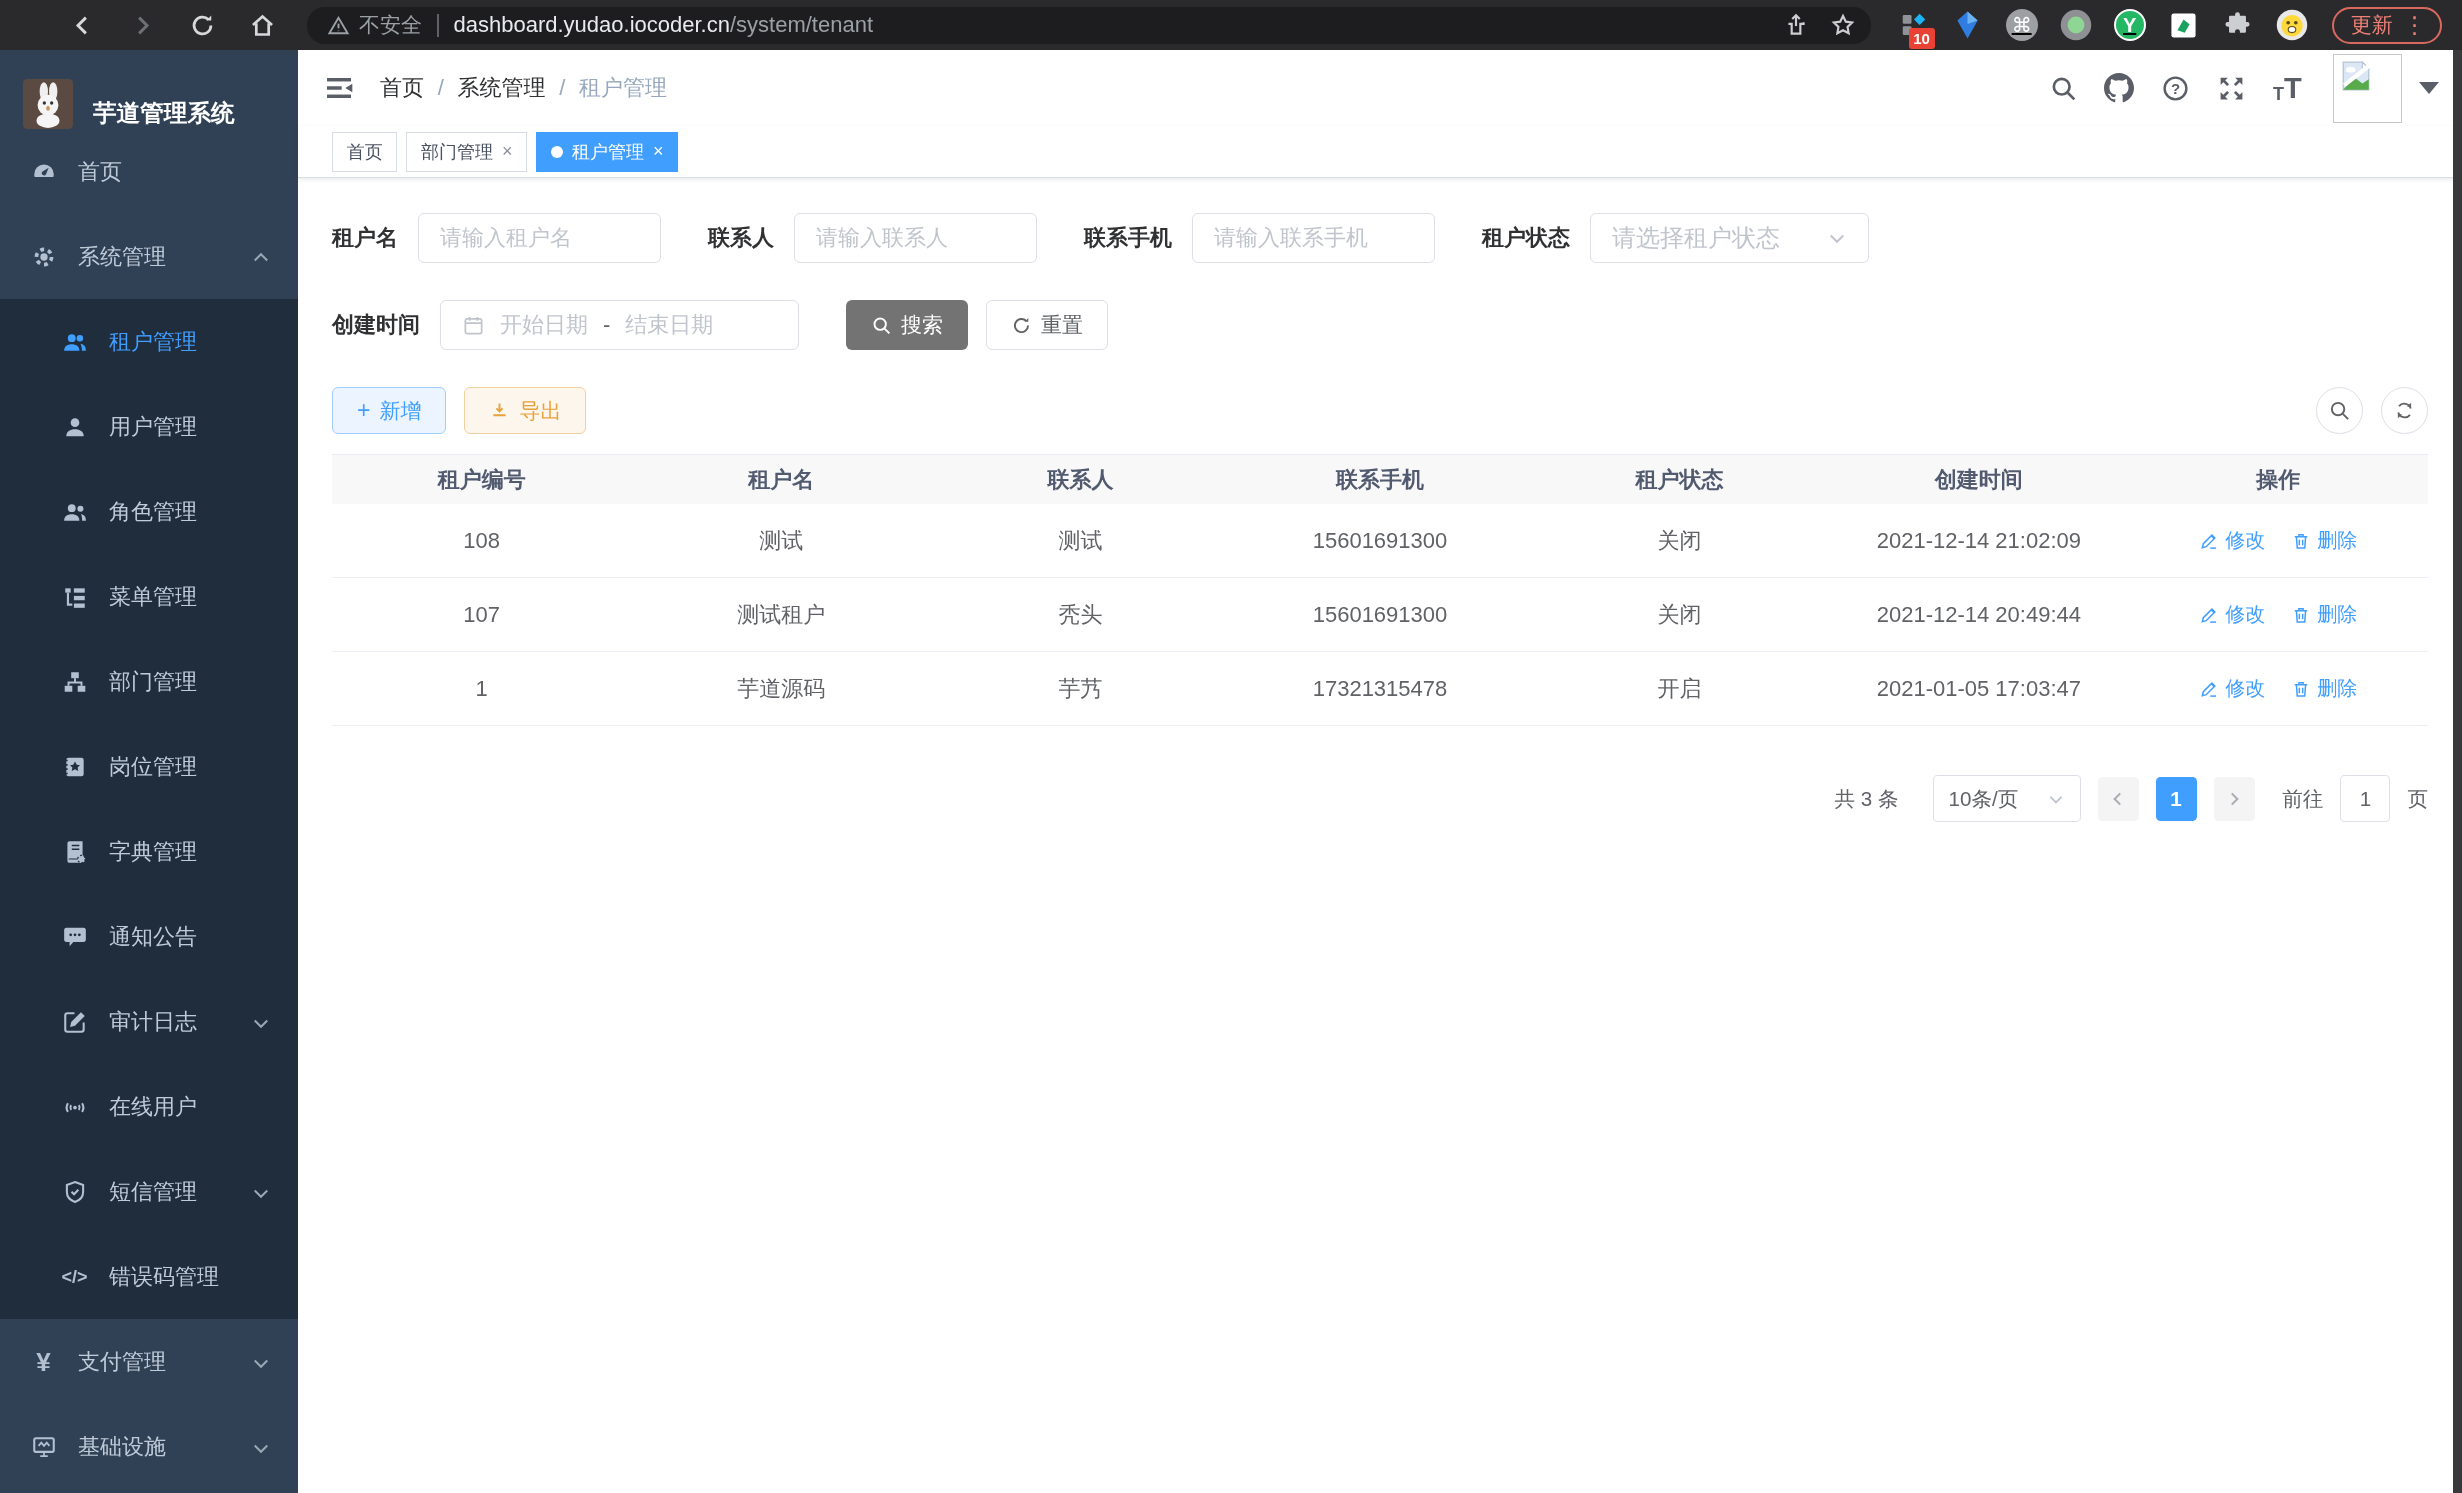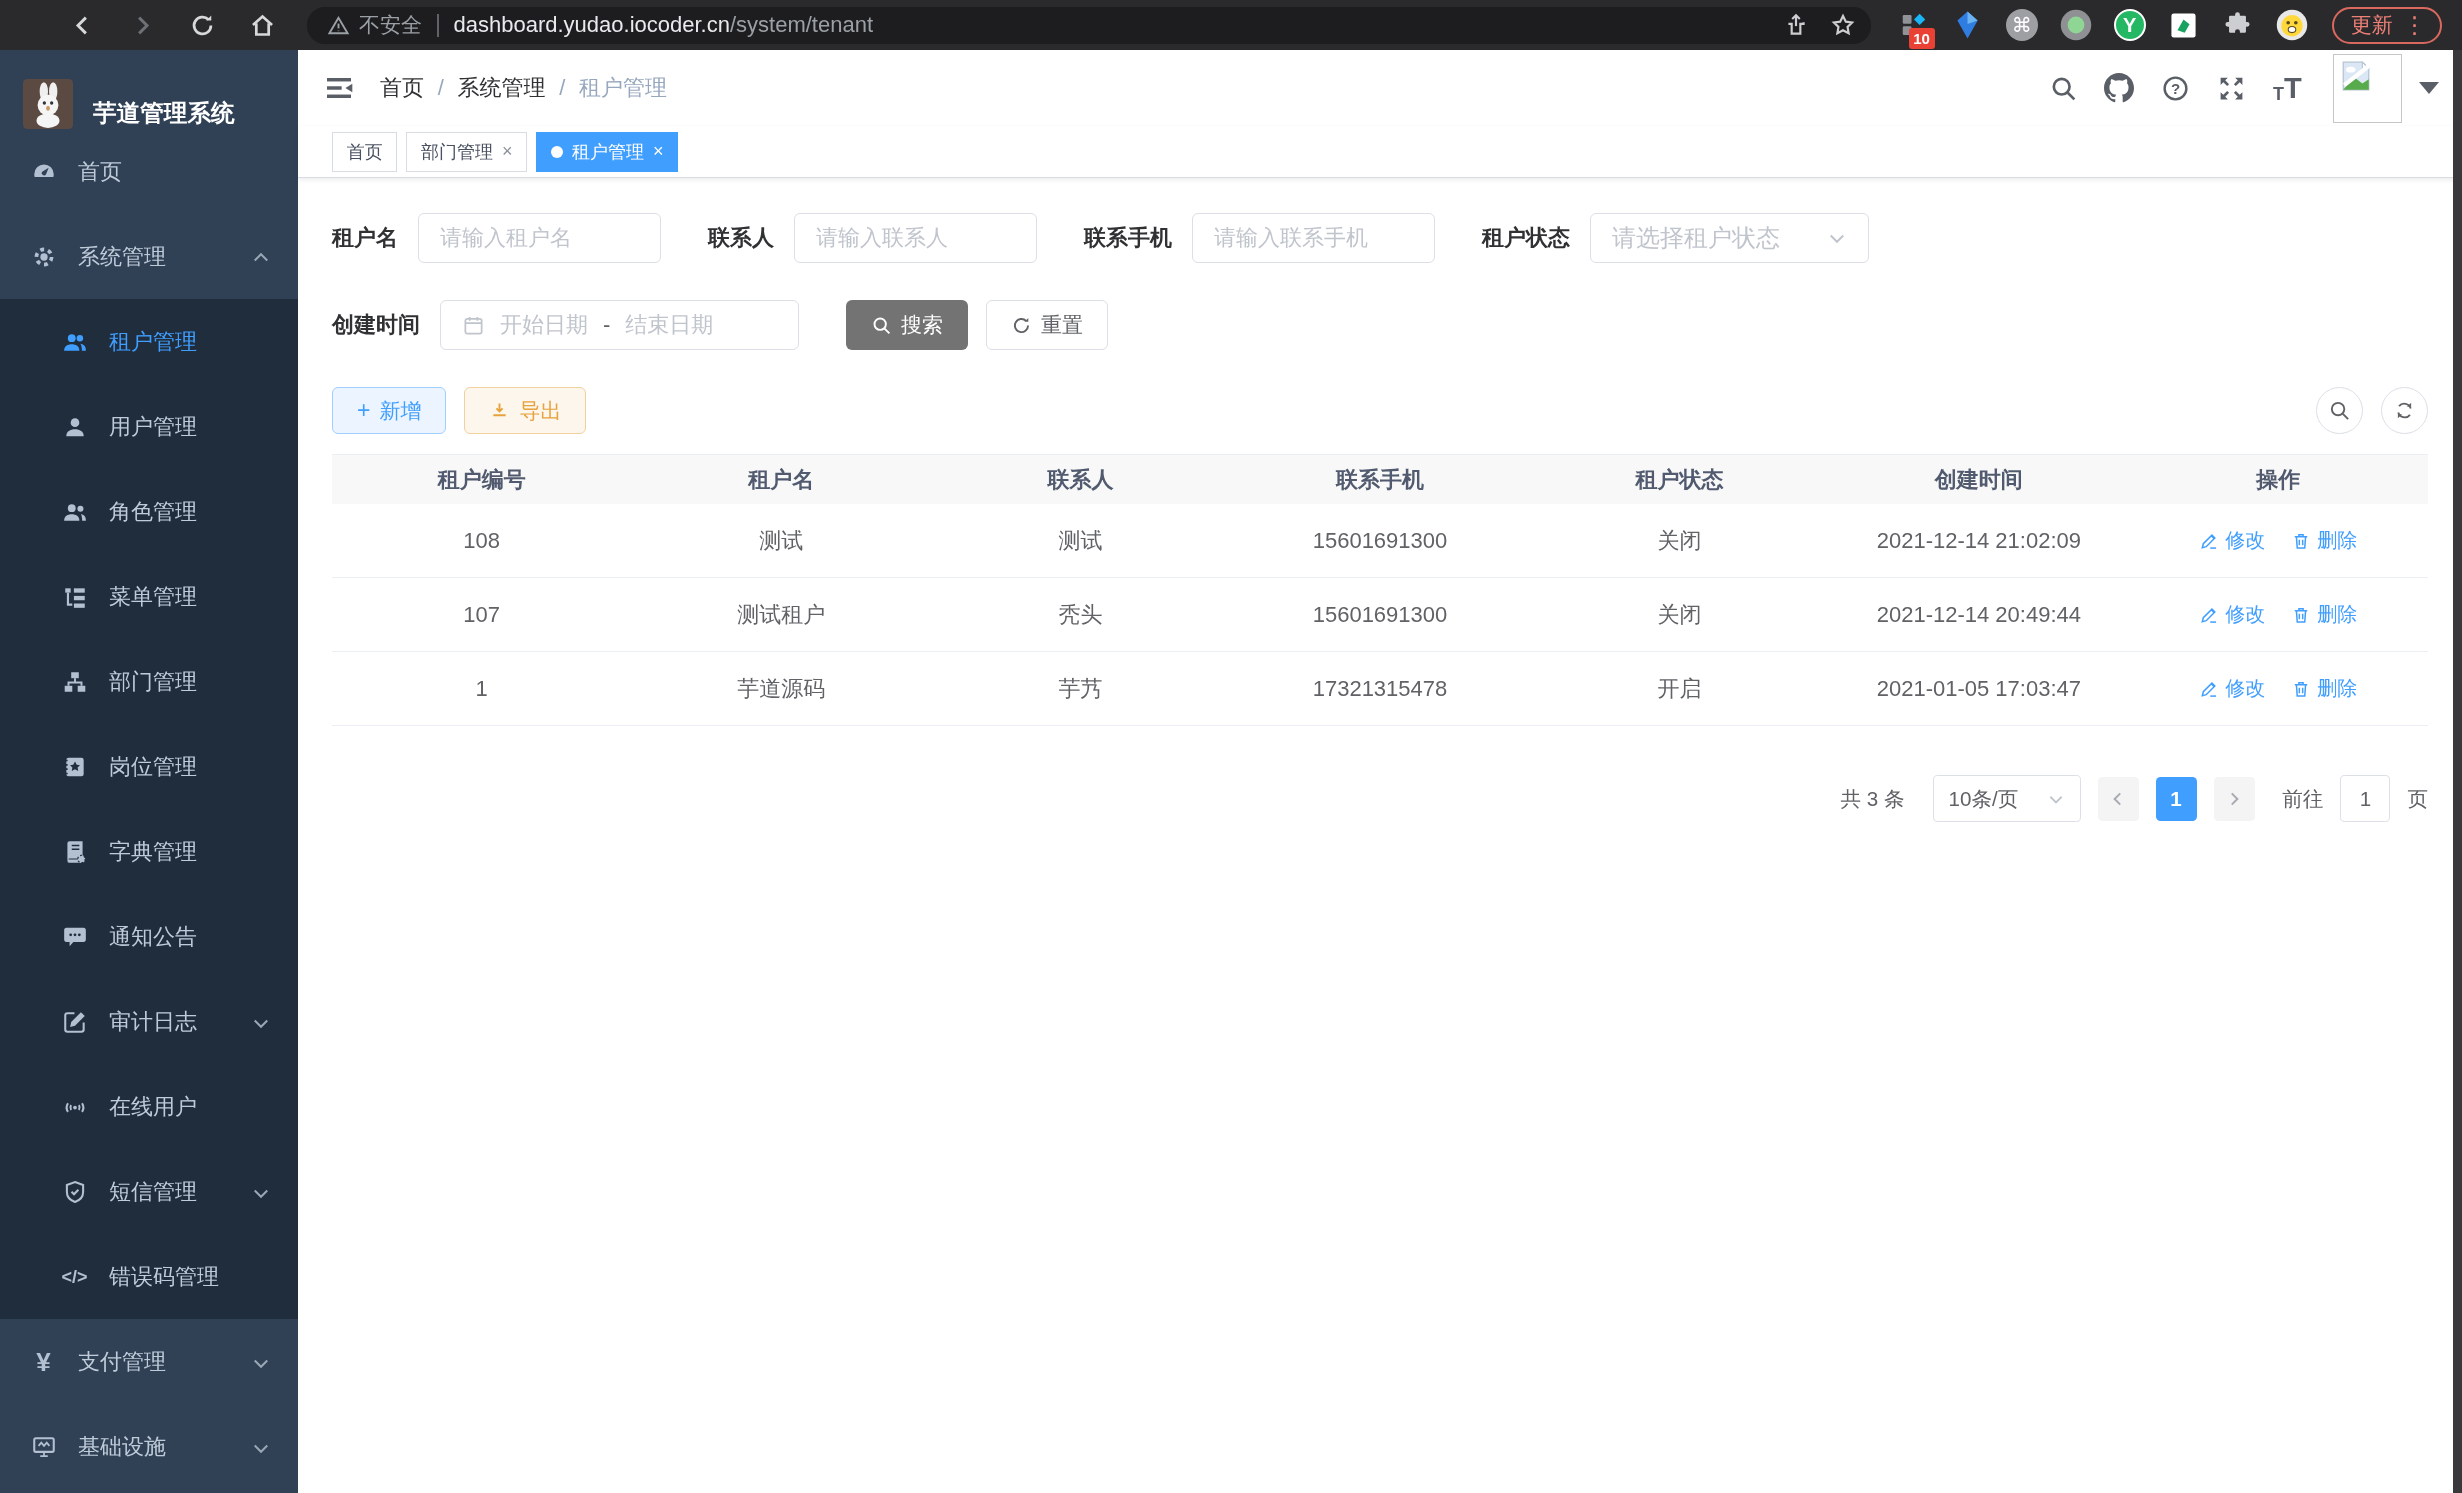--- a/index.html
+++ b/index.html
@@ -11,21 +11,21 @@
   .bnav { display:flex; align-items:center; gap:30px; margin-left:27px; }
   .bnav .bbtn { width:30px; height:30px; display:flex; align-items:center; justify-content:center; color:#d6d8da; }
   .bnav .bbtn.dim { color:#6e7175; }
   .omnibox { flex:1; max-width:1584px; height:37px; margin-left:30px; background:#1d1d1f; border-radius:18px; display:flex; align-items:center; padding:0 15px 0 20px; color:#e8eaed; }
   .omni-sec { display:flex; align-items:center; gap:9px; color:#9aa0a6; font-size:21px; }
   .omni-sep { width:1.5px; height:23px; background:#5f6368; margin:0 15px; }
   .omni-url { font-size:22px; white-space:nowrap; }
   .omni-url .path { color:#9aa0a6; }
   .omni-spacer { flex:1; }
   .omni-actions { display:flex; align-items:center; gap:21px; color:#cdced1; }
-  .ext-row { display:flex; align-items:center; gap:20px; margin-left:26px; }
+  .ext-row { display:flex; align-items:center; gap:20px; margin-left:26px;text-decoration:underline; }
   .ext { width:34px; height:34px; display:flex; align-items:center; justify-content:center; position:relative; }
   .ext-badge { position:absolute; left:12px; top:20px; background:#e94235; color:#fff; font-size:15px; line-height:1; padding:3px 4.6px; border-radius:3px; font-weight:bold; }
   .circle-ext { width:32px; height:32px; border-radius:50%; display:flex; align-items:center; justify-content:center; }
   .update-pill { margin:0 20px 0 23px; border:2.3px solid #d9695f; color:#ee8077; border-radius:761px; height:37px; display:flex; align-items:center; gap:10.7px; padding:0 13.7px 0 17px; font-size:21px; }
   .update-dots { font-size:23px; letter-spacing:0; color:#ee8077; }
 
   
   .app { position:absolute; top:50px; left:0; width:2462px; height:1444px; display:flex; }
   .edge-strip { position:absolute; top:50px; right:0; width:9px; height:1444px; background:#39393b; z-index:40; }
 
@@ -90,21 +90,21 @@
   .table { width:100%; border-top:0.8px solid #ebeef5; }
   .trow { display:grid; grid-template-columns:repeat(7,1fr); align-items:center; }
   .thead { background:#f8f8f9; height:49px; }
   .thead .tcell { font-weight:bold; color:#515a6e; }
   .tbody-row { height:74px; border-bottom:0.8px solid #ebeef5; }
   .tcell { text-align:center; font-size:22px; color:#606266; overflow:hidden; white-space:nowrap; }
   .op-cell { display:flex; justify-content:center; gap:26px; }
   .op-link { color:#409EFF; font-size:20px; display:inline-flex; align-items:center; gap:6px; cursor:pointer; }
 
   .pagination { display:flex; align-items:center; justify-content:flex-end; margin-top:49px; gap:17px; font-size:20.6px; color:#606266; }
-  .pg-total { margin-right:11px; }
+  .pg-total { margin-right:17px; }
   .pg-select { width:148px; height:47px; border:1.5px solid #dcdfe6; border-radius:4.6px; display:flex; align-items:center; justify-content:space-between; padding:0 15px; color:#606266; cursor:pointer; }
   .pg-btn { width:41px; height:44px; background:#f4f4f5; border-radius:4.6px; display:flex; align-items:center; justify-content:center; color:#a8abb2; cursor:pointer; }
   .pg-page { width:41px; height:44px; background:#409EFF; color:#fff; border-radius:4.6px; display:flex; align-items:center; justify-content:center; font-weight:bold; cursor:pointer; }
   .pg-goto-input { width:50px; height:47px; border:1.5px solid #dcdfe6; border-radius:4.6px; text-align:center; font-size:20.6px; color:#606266; font-family:inherit; outline:0; }
 </style>
 </head>
 <body>
 
 <div class="browser-bar">
   <div class="bnav">

